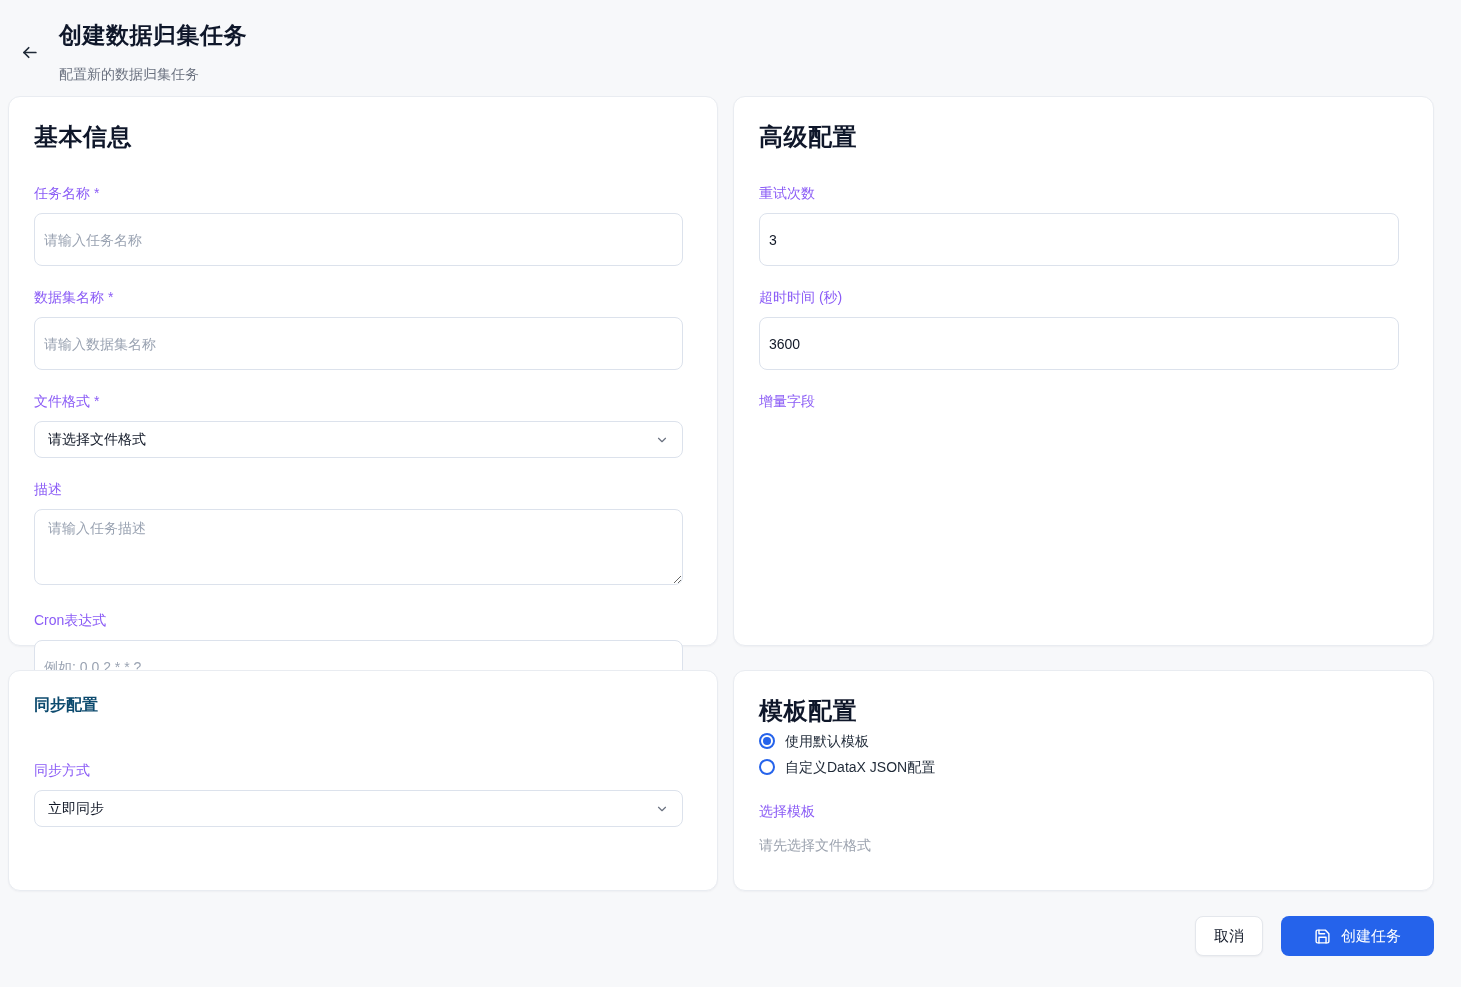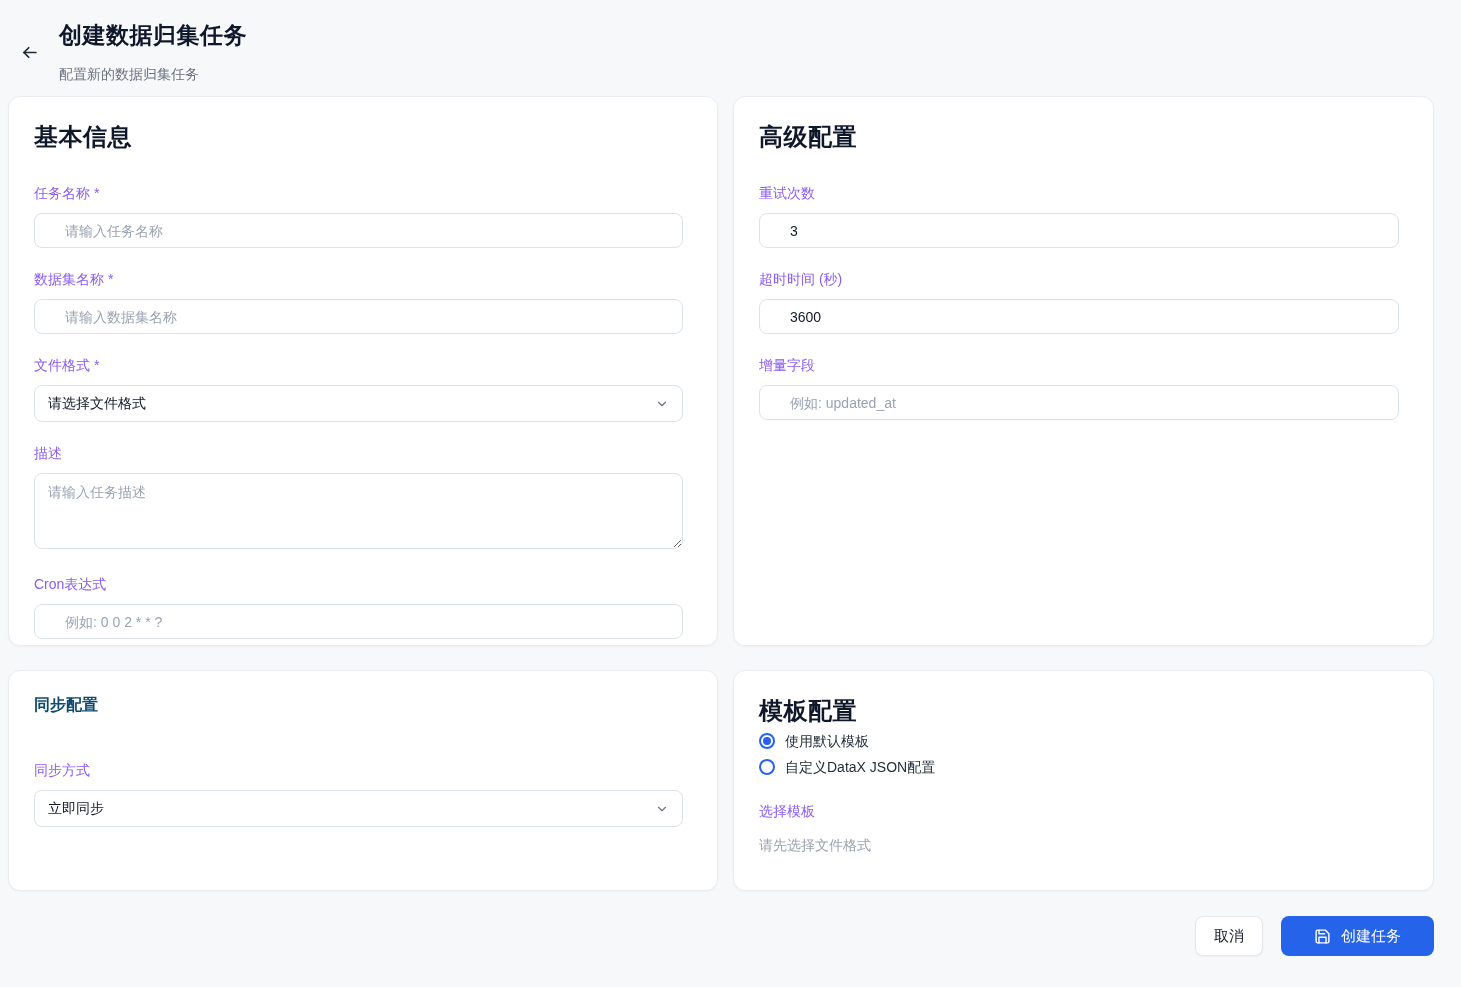--- a/index.html
+++ b/index.html
@@ -69,21 +69,21 @@
   }
   .text-input, .fake-select, .textarea-input {
     width: 100%;
     border: 1px solid #dce2ec;
     border-radius: 8px;
     background: #fff;
     font-size: 14px;
     color: #111827;
     font-family: "Liberation Sans", "DejaVu Sans", sans-serif;
   }
-  .text-input { height: 35px; padding: 0 30px; }
+  .text-input { height: 53px; padding: 0 9px; }
   .text-input::placeholder, .textarea-input::placeholder { color: #9aa3b2; opacity: 1; }
   .fake-select {
     height: 37px;
     padding: 0 13px;
     display: flex;
     align-items: center;
     justify-content: space-between;
     cursor: pointer;
   }
   .fake-select .select-value { color: #111827; }
@@ -215,21 +215,20 @@
       <input class="text-input" type="text" value="3" style="">
     </div>
 
     <div class="field">
       <label class="field-label">超时时间 (秒)</label>
       <input class="text-input" type="text" value="3600" style="">
     </div>
 
     <div class="field">
       <label class="field-label">增量字段</label>
-      <input class="text-input" type="text" placeholder="例如: updated_at" style="">
     </div>
   </div>
 
   <div class="card">
     <div class="card-title-sm">同步配置</div>
 
     <div class="field" style="margin-bottom:0">
       <label class="field-label">同步方式</label>
       <div class="fake-select">
         <span class="select-value">立即同步</span>

